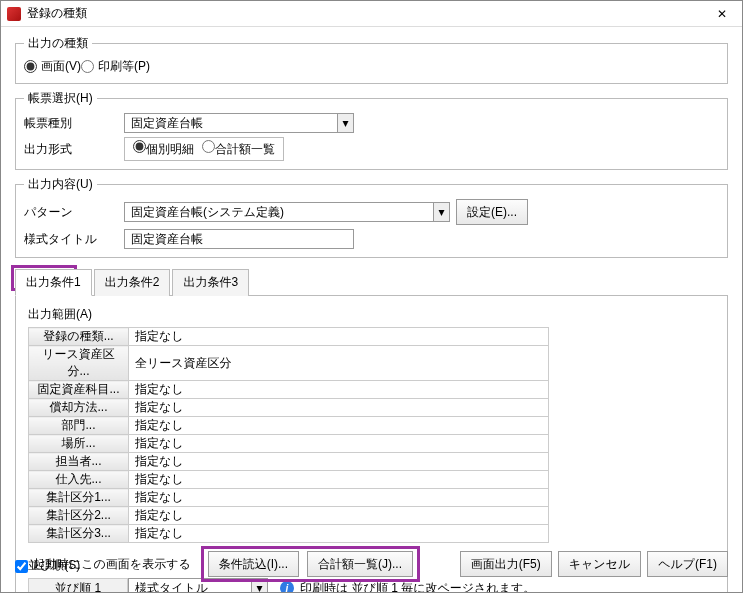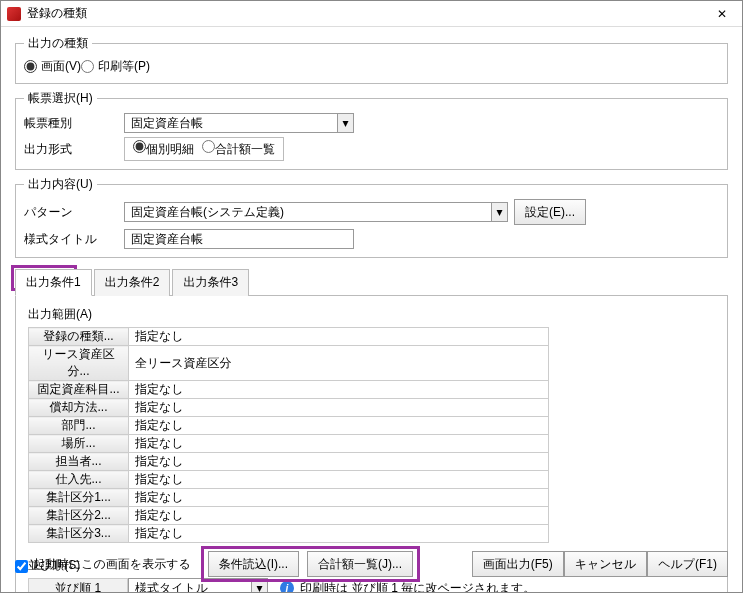--- a/index.html
+++ b/index.html
@@ -28,21 +28,21 @@
     .tab-pane { border: 1px solid #bbb; border-top: none; padding: 10px 12px 14px 12px; }
     .grid-table { border-collapse: collapse; }
     .grid-table td { border: 1px solid #ccc; height: 18px; padding: 0 6px; }
     .grid-table td.key { background: #f1f1f1; width: 100px; text-align: center; }
     .grid-table td.keybtn { background: linear-gradient(#f8f8f8,#e4e4e4); cursor: pointer; }
     .grid-table td.val { width: 420px; }
     .sort-row { display: flex; align-items: center; margin-bottom: 2px; }
     .sort-label { width: 100px; border: 1px solid #ccc; background: #f1f1f1; text-align: center; height: 20px; line-height: 18px; }
     .info-icon { width: 14px; height: 14px; border-radius: 50%; background: #2e7be4; color: #fff; display: inline-flex; align-items: center; justify-content: center; font-style: italic; font-weight: bold; font-size: 10px; margin: 0 6px 0 12px; }
     .footer { position: absolute; bottom: 10px; left: 0; right: 0; padding: 0 14px; display: flex; align-items: center; }
-    .footer .right { margin-left: auto; display: flex; }
+    .footer .right { margin-left: auto; display: flex; gap: 6px; }
     .check { display: flex; align-items: flex-end; gap: 5px; }
     .btn-highlight-box { border: 3px solid #9b2fa0; padding: 2px 4px; display: inline-flex; gap: 8px; margin-left: 10px; }
     .sub-legend { margin-bottom: 4px; }
   </style>
 </head>
 <body>
 
 <div class="titlebar">
   <div class="icon"></div>
   <span>登録の種類</span>
@@ -82,21 +82,21 @@
         <label><input type="radio" name="fmt" checked="" style=""><span>個別明細</span></label>
         <label><input type="radio" name="fmt" style=""><span>合計額一覧</span></label>
       </div>
     </div>
   </fieldset>
 
   <fieldset>
     <legend>出力内容(U)</legend>
     <div class="row">
       <div class="label-col">パターン</div>
-      <div class="combo" style="width:384px">
+      <div class="combo" style="width:326px">
         <span>固定資産台帳(システム定義)</span>
           <div class="arrow">▾</div>
       </div>
       <div class="btn" style="margin-left:6px">
           <span>設定(E)...</span>
         </div>
     </div>
     <div class="row">
       <div class="label-col">様式タイトル</div>
       <div class="textfield" style="width:230px">

